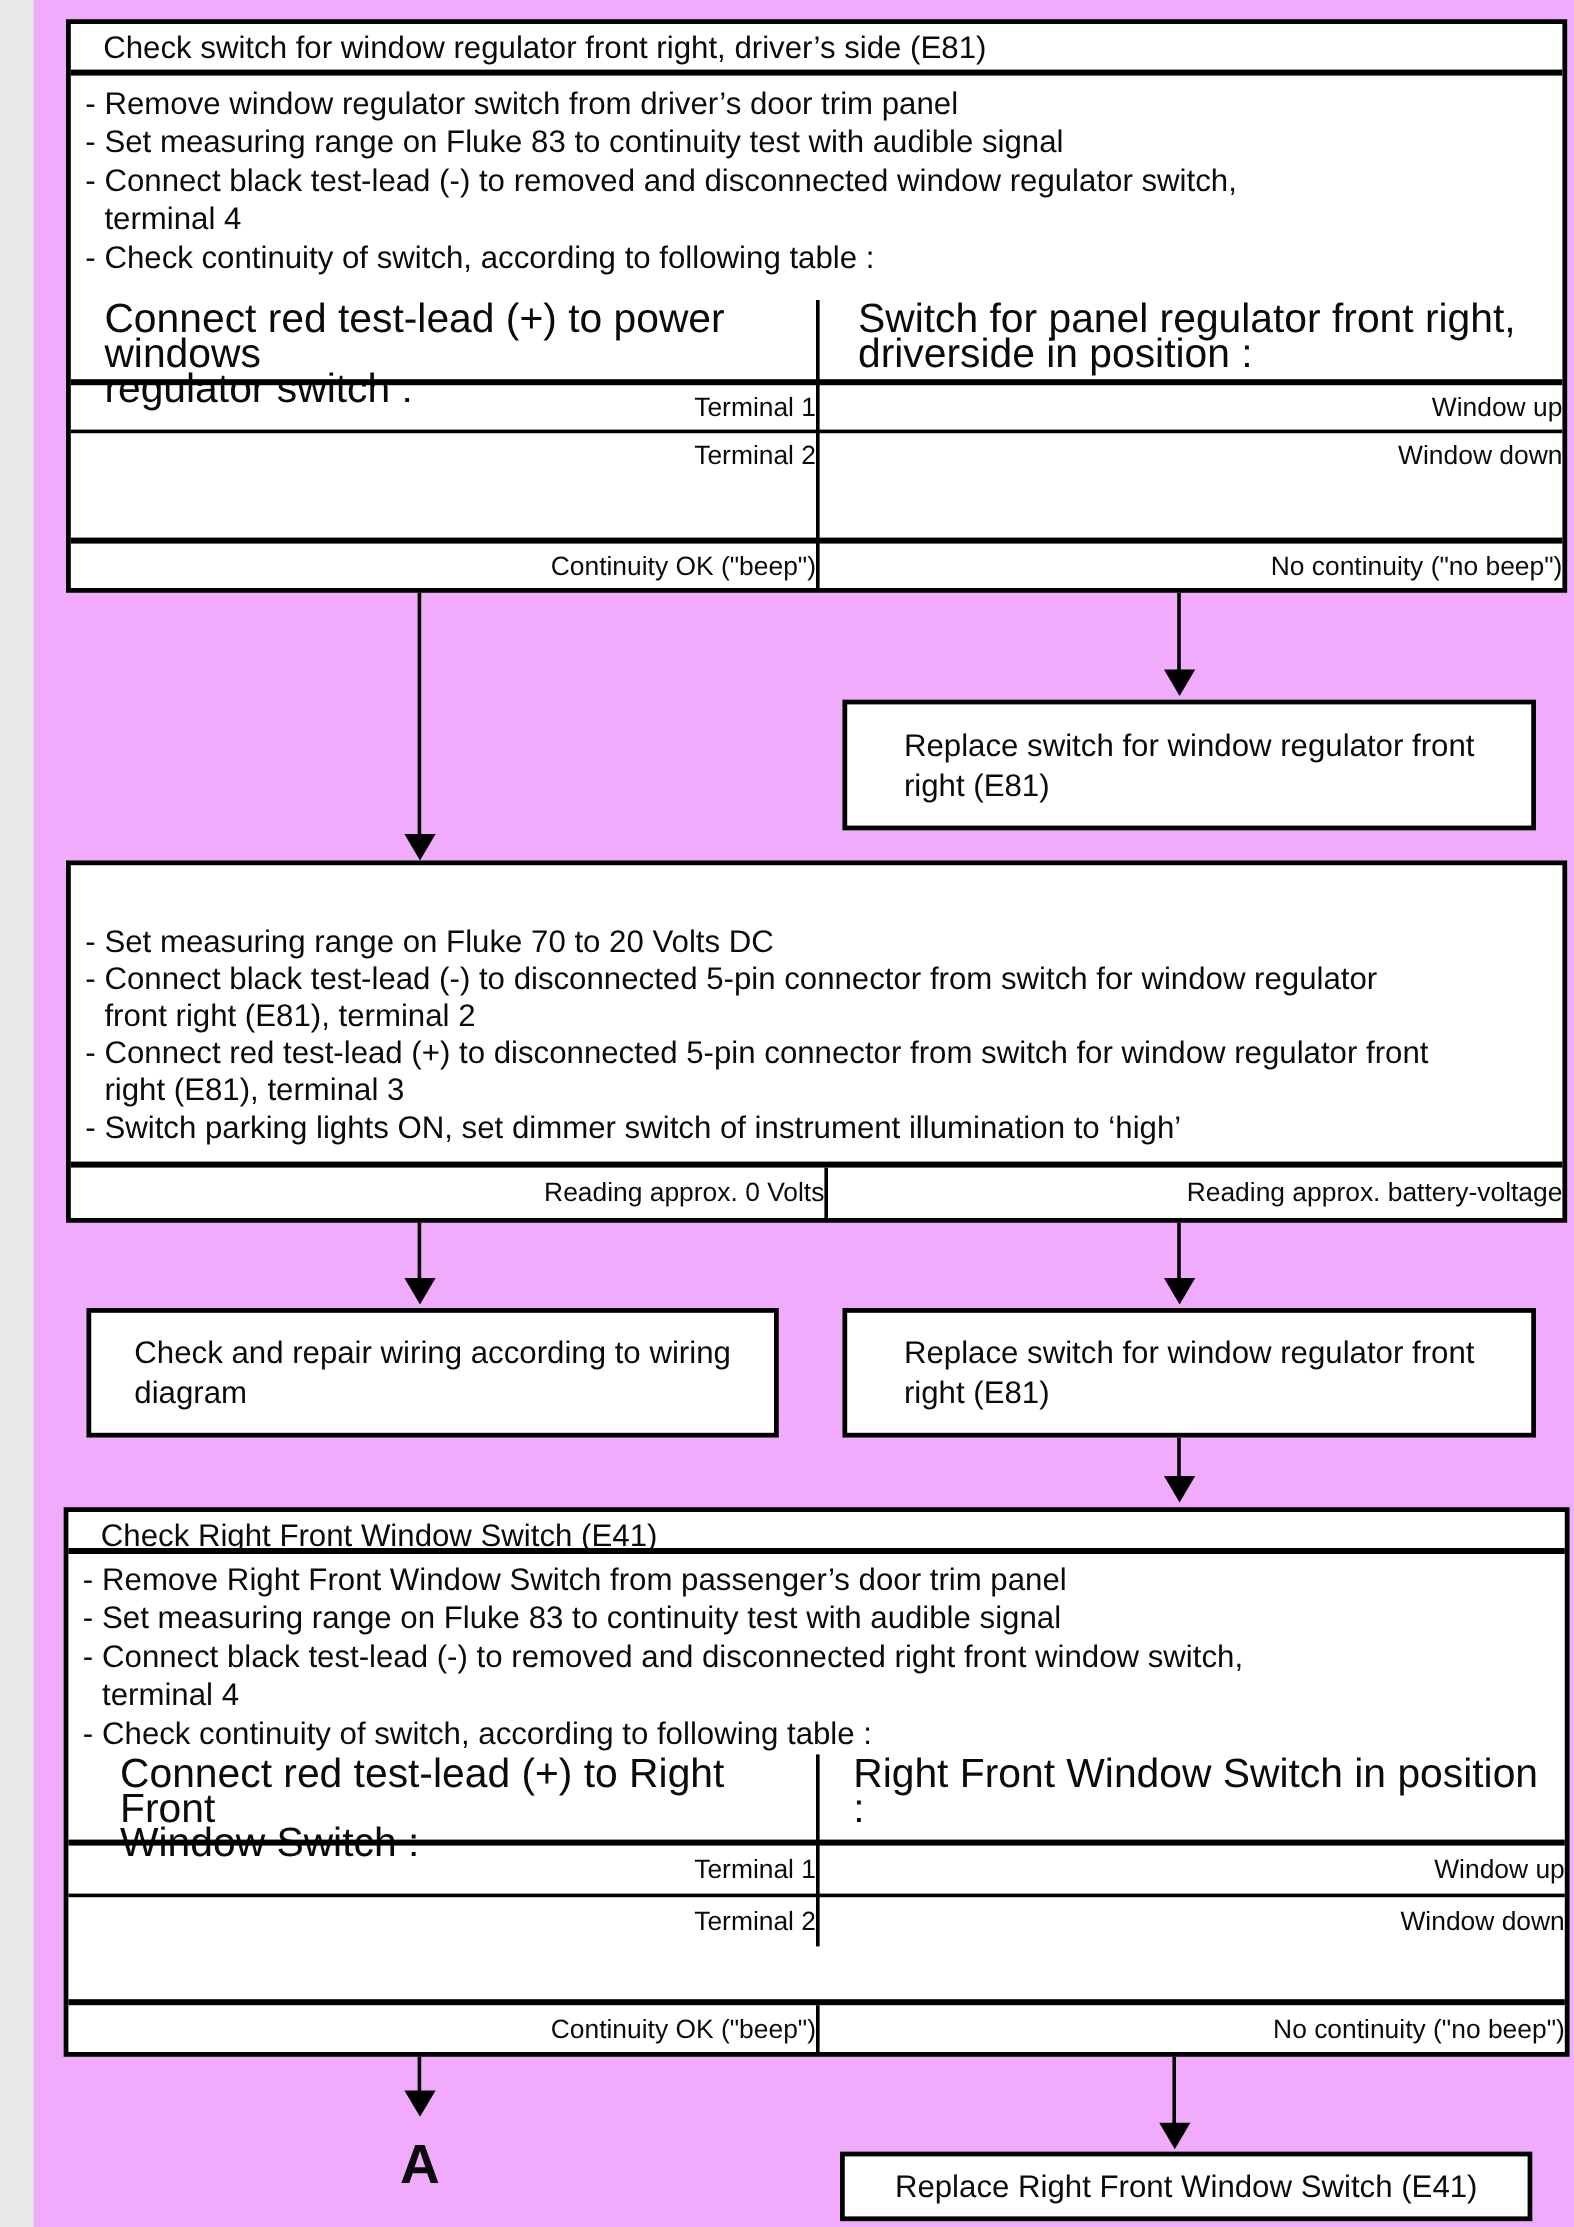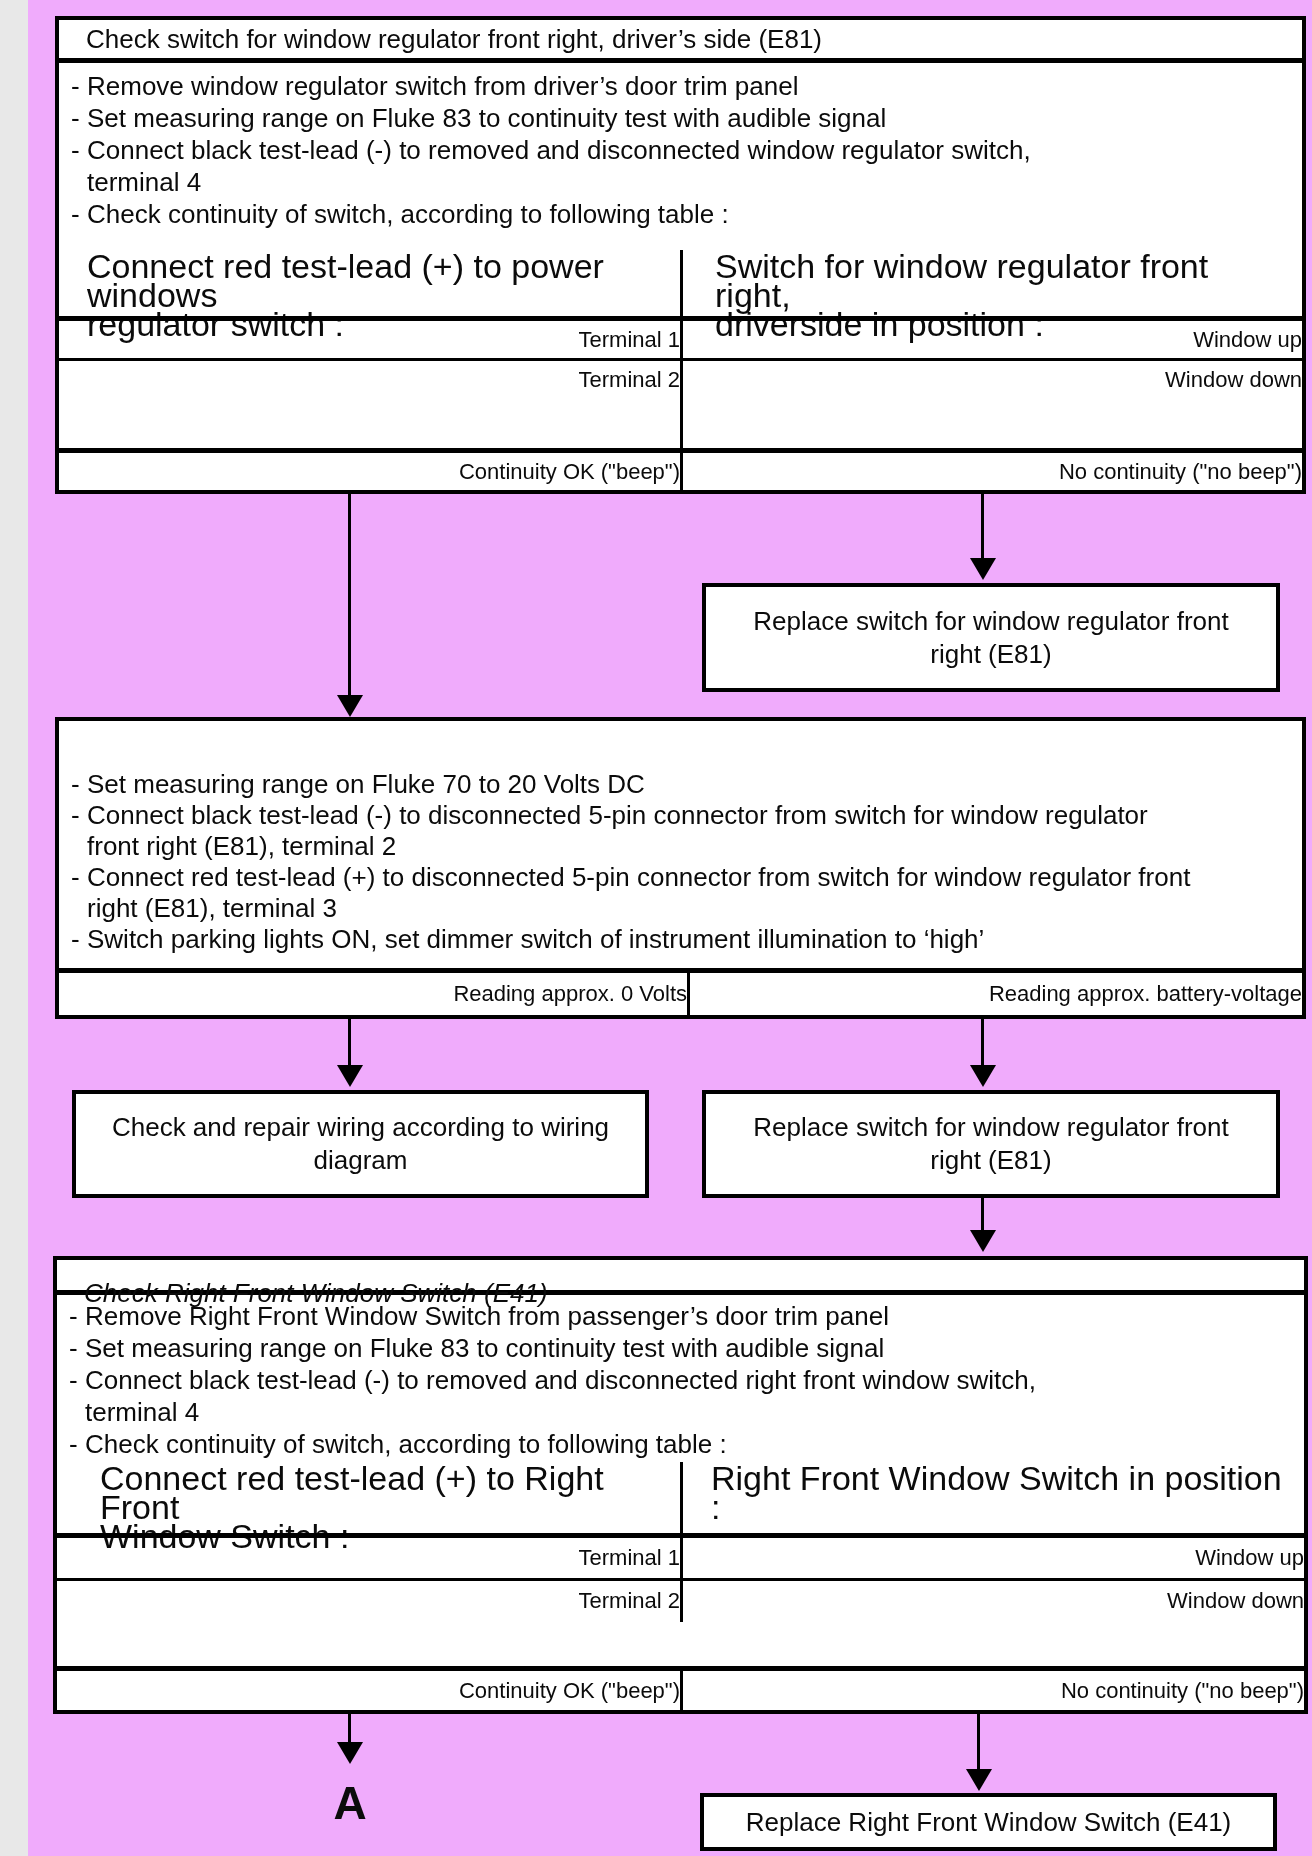--- a/index.html
+++ b/index.html
@@ -20,21 +20,21 @@
   .step{display:flex;line-height:32px;}
   .step .dash{width:26px;flex:0 0 26px;padding-left:10px;}
   .step .txt{flex:1;white-space:pre-line;}
   .hline{position:absolute;background:#000;left:0;right:0;height:5px;}
   .thinline{position:absolute;background:#000;height:3px;}
   .vline{position:absolute;background:#000;width:3px;}
   .cell{position:absolute;text-align:right;font-size:22px;}
   .thead{position:absolute;font-size:34px;white-space:pre-line;line-height:29px;}
   .arrow-line{position:absolute;width:3px;background:#000;}
   .arrow-head{position:absolute;width:0;height:0;border-left:13px solid transparent;border-right:13px solid transparent;border-top:22px solid #000;}
-  .action-box{position:absolute;border:4px solid #000;background:#fff;display:flex;align-items:center;justify-content:center;text-align:center;font-size:26px;line-height:33px;white-space:pre-line;}
+  .action-box{position:absolute;border:4px solid #000;background:#fff;display:flex;align-items:center;justify-content:center;font-size:26px;line-height:33px;white-space:pre-line;}
   .connector{position:absolute;font-size:46px;font-weight:bold;text-align:center;}
 </style>
 </head>
 <body>
 
 <div class="page">
 
   <div class="panel" style="left:27px;top:16px;width:1251px;height:478px;">
     <div class="panel-header" style="height:43px;">
       <span class="t">Check switch for window regulator front right, driver’s side (E81)</span>
@@ -53,21 +53,21 @@
           <span class="txt">Connect black test-lead (-) to removed and disconnected window regulator switch,
 terminal 4</span>
         </div>
       <div class="step">
           <span class="dash">-</span>
           <span class="txt">Check continuity of switch, according to following table :</span>
         </div>
     </div>
     <div class="thead" style="top:232px;left:28px;width:560px;">Connect red test-lead (+) to power windows
 regulator switch :</div>
-    <div class="thead" style="top:232px;left:656px;width:560px;">Switch for window regulator front right,
+    <div class="thead" style="top:232px;left:656px;width:560px;">Switch for panel regulator front right,
 driverside in position :</div>
     <div class="hline" style="top:296px;"></div>
     <div class="cell" style="top:301px;left:0;width:621px;line-height:37px;">Terminal 1</div>
     <div class="cell" style="top:301px;left:624px;width:619px;line-height:37px;">Window up</div>
     <div class="thinline" style="top:338px;left:0;right:0;"></div>
     <div class="cell" style="top:341px;left:0;width:621px;line-height:37px;">Terminal 2</div>
     <div class="cell" style="top:341px;left:624px;width:619px;line-height:37px;">Window down</div>
     <div class="hline" style="top:428px;"></div>
     <div class="cell" style="top:433px;left:0;width:621px;line-height:37px;">Continuity OK ("beep")</div>
     <div class="cell" style="top:433px;left:624px;width:619px;line-height:37px;">No continuity ("no beep")</div>
@@ -117,21 +117,21 @@
   <div class="action-box" style="left:44px;top:1090px;width:577px;height:108px;">Check and repair wiring according to wiring
 diagram</div>
   <div class="action-box" style="left:674px;top:1090px;width:578px;height:108px;">Replace switch for window regulator front
 right (E81)</div>
 
   <div class="arrow-line" style="left:953px;top:1198px;height:34px;"></div>
   <div class="arrow-head" style="left:942px;top:1230px;"></div>
 
   <div class="panel" style="left:25px;top:1256px;width:1255px;height:458px;">
     <div class="panel-header" style="height:35px;">
-      <span class="t" style="padding-top:18px;font-style:italic;">Check Right Front Window Switch (E41)</span>
+      <span class="t" style="padding-top:4px;">Check Right Front Window Switch (E41)</span>
     </div>
     <div class="steps" style="top:40px;">
       <div class="step">
           <span class="dash">-</span>
           <span class="txt">Remove Right Front Window Switch from passenger’s door trim panel</span>
         </div>
       <div class="step">
           <span class="dash">-</span>
           <span class="txt">Set measuring range on Fluke 83 to continuity test with audible signal</span>
         </div>

